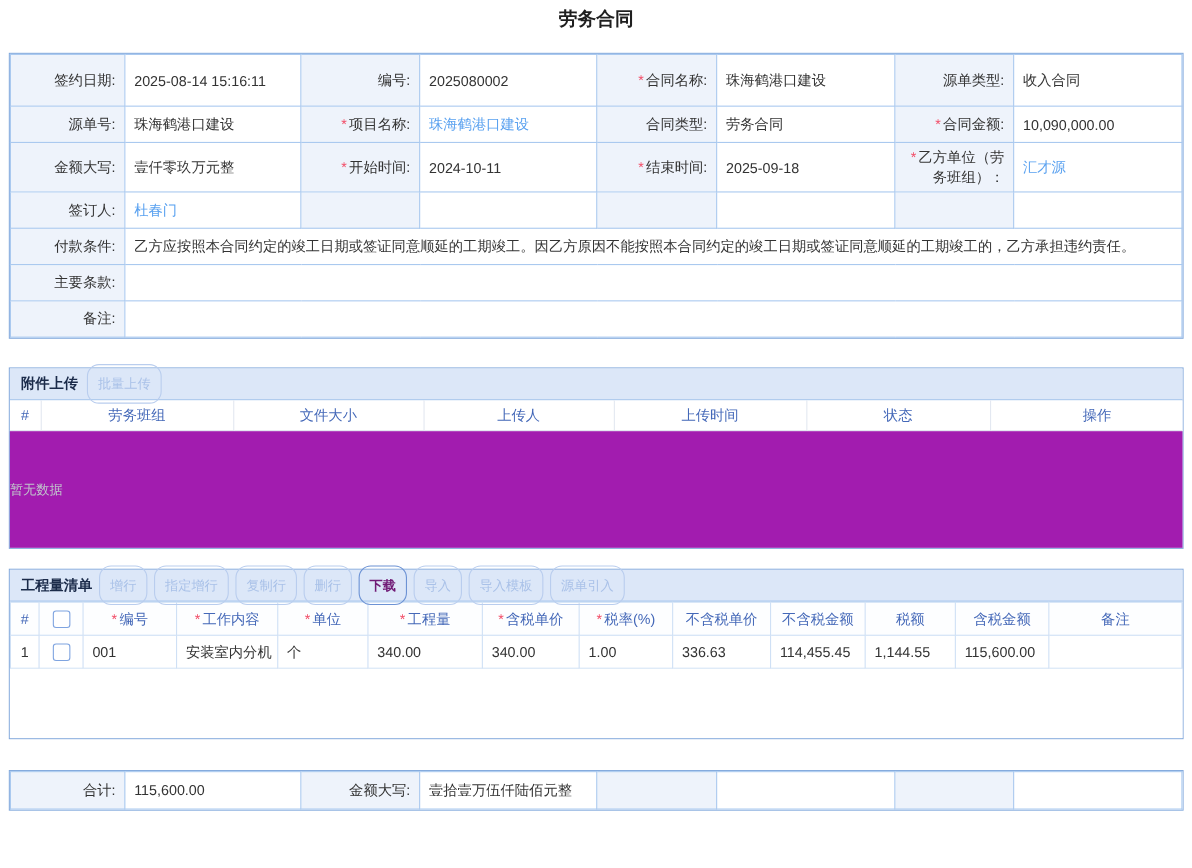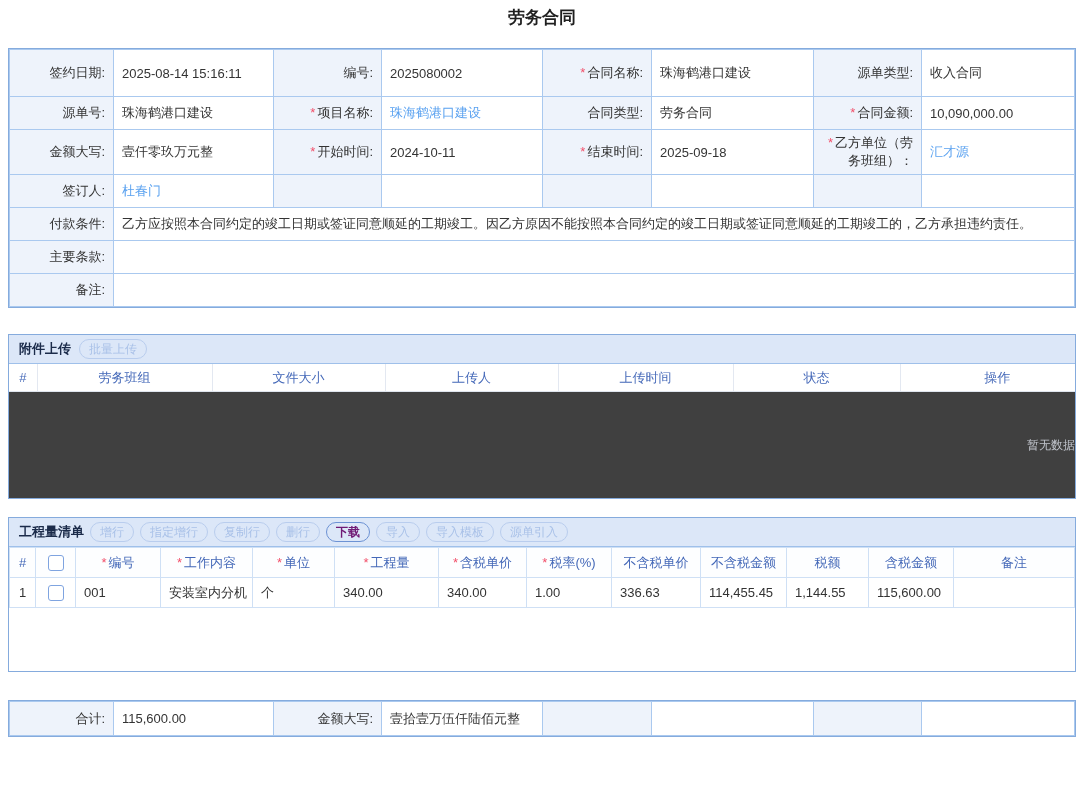--- a/index.html
+++ b/index.html
@@ -22,32 +22,32 @@
   .form-table td{border:1px solid #aac9ef;font-size:13px;padding:2px 8px;overflow:hidden;}
   .form-table td.lbl{background:#eef3fb;text-align:right;color:#333;}
   .form-table td.val{background:#fff;text-align:left;}
   .req{color:#f2506a;margin-right:2px;}
   .link{color:#59a1f0;text-decoration:none;cursor:pointer;}
 
   
   .att-table th{height:25px;font-weight:normal;color:#4468b8;font-size:13px;background:#fff;
                 border-right:1px solid #e3e8f1;border-bottom:1px solid #dfe5ee;}
   .att-table th:last-child{border-right:none;padding-left:20px;}
-  .att-body{height:106px;display:flex;align-items:center;justify-content:flex-end;
-            color:#c0c4cc;font-size:12px;background:#404040;}
+  .att-body{height:106px;display:flex;align-items:center;justify-content:flex-start;
+            color:#c0c4cc;font-size:12px;background:#a21caf;}
 
   
   .boq-table th{height:29px;color:#4468b8;font-weight:normal;font-size:13px;background:#fdfeff;
                 border:1px solid #cfe0f5;padding:0 4px;overflow:hidden;}
   .boq-table td{height:29px;border:1px solid #cfe0f5;padding:0 8px;color:#333;background:#fff;
                 text-align:left;overflow:hidden;white-space:nowrap;}
   .boq-table td.ctr{text-align:center;padding:0 2px;}
   .boq-empty{height:63px;background:#fff;}
 
-  .pill{display:inline-flex;align-items:center;height:20px;padding:0 9px;border-radius:11px;
+  .pill{display:inline-flex;align-items:center;height:36px;padding:0 9px;border-radius:11px;
         border:1px solid #b9cdee;background:transparent;color:#a9c1e8;font-size:12px;line-height:1;
         cursor:pointer;font-family:inherit;white-space:nowrap;}
   .pill.primary{color:#701a75;border-color:#6c92d4;font-weight:700;}
 
   .cb{display:inline-block;width:14px;height:14px;border:1px solid #7fa4e0;border-radius:3px;
       background:#fff;vertical-align:middle;cursor:pointer;}
 
   
   .summary-table td{border:1px solid #aac9ef;height:29px;padding:2px 8px;font-size:13px;}
   .summary-table td.lbl{background:#eef3fb;text-align:right;}

